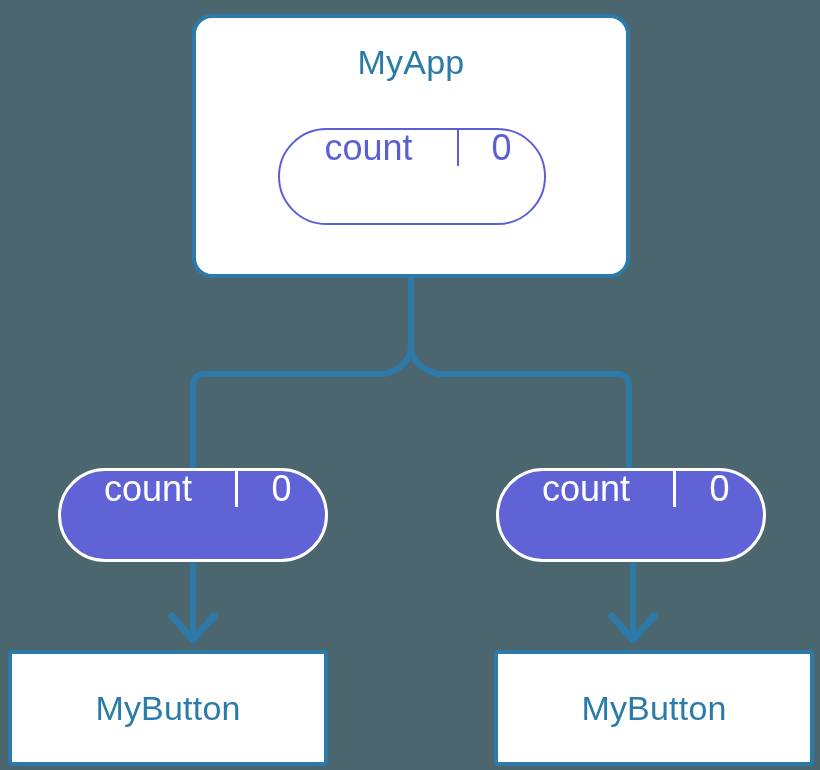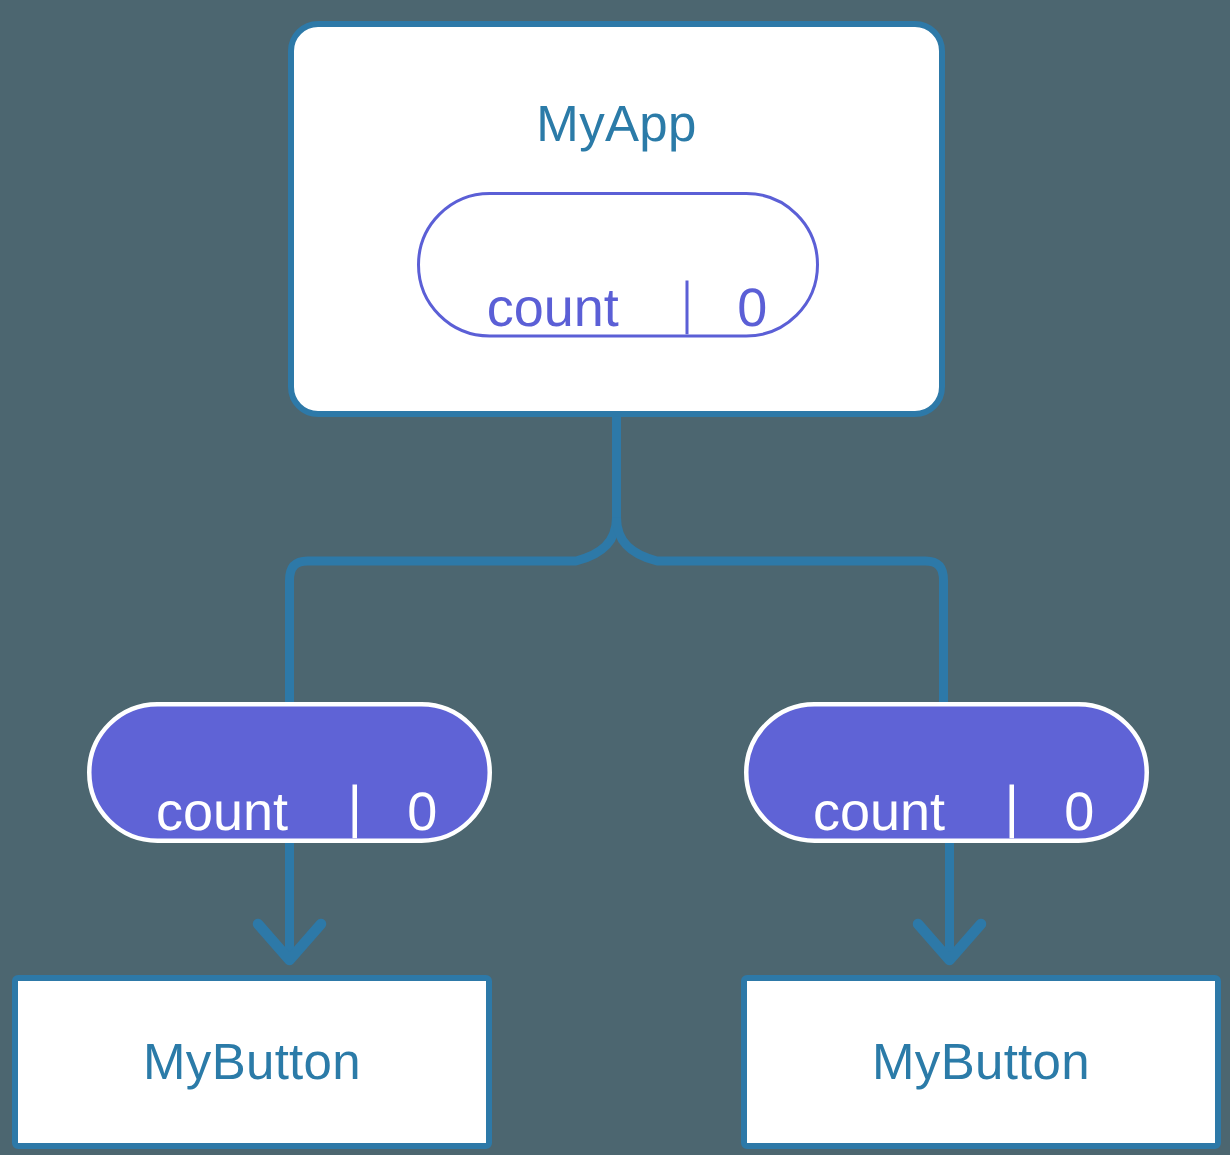--- a/index.html
+++ b/index.html
@@ -45,21 +45,21 @@
     letter-spacing: 0.2px;
     white-space: nowrap;
   }
 
   #box-myapp {
     left: 192px;
     top: 14px;
     width: 438px;
     height: 264px;
     border-radius: 20px;
-    padding-top: 48px;
+    padding-top: 27px;
     align-items: center;
   }
   #box-mybutton-left {
     left: 8px;
     top: 650px;
     width: 320px;
     height: 116px;
     justify-content: center;
   }
   #box-mybutton-right {
@@ -68,21 +68,21 @@
     width: 320px;
     height: 116px;
     justify-content: center;
   }
 
   
   .state-pill {
     position: absolute;
     box-sizing: border-box;
     display: flex;
-    align-items: flex-end;
+    align-items: flex-start;
     border-radius: 999px;
     overflow: hidden;
   }
   .pill-key, .pill-value {
     display: flex;
     align-items: center;
     justify-content: center;
     font-size: 36px;
     line-height: 1;
     white-space: nowrap;

